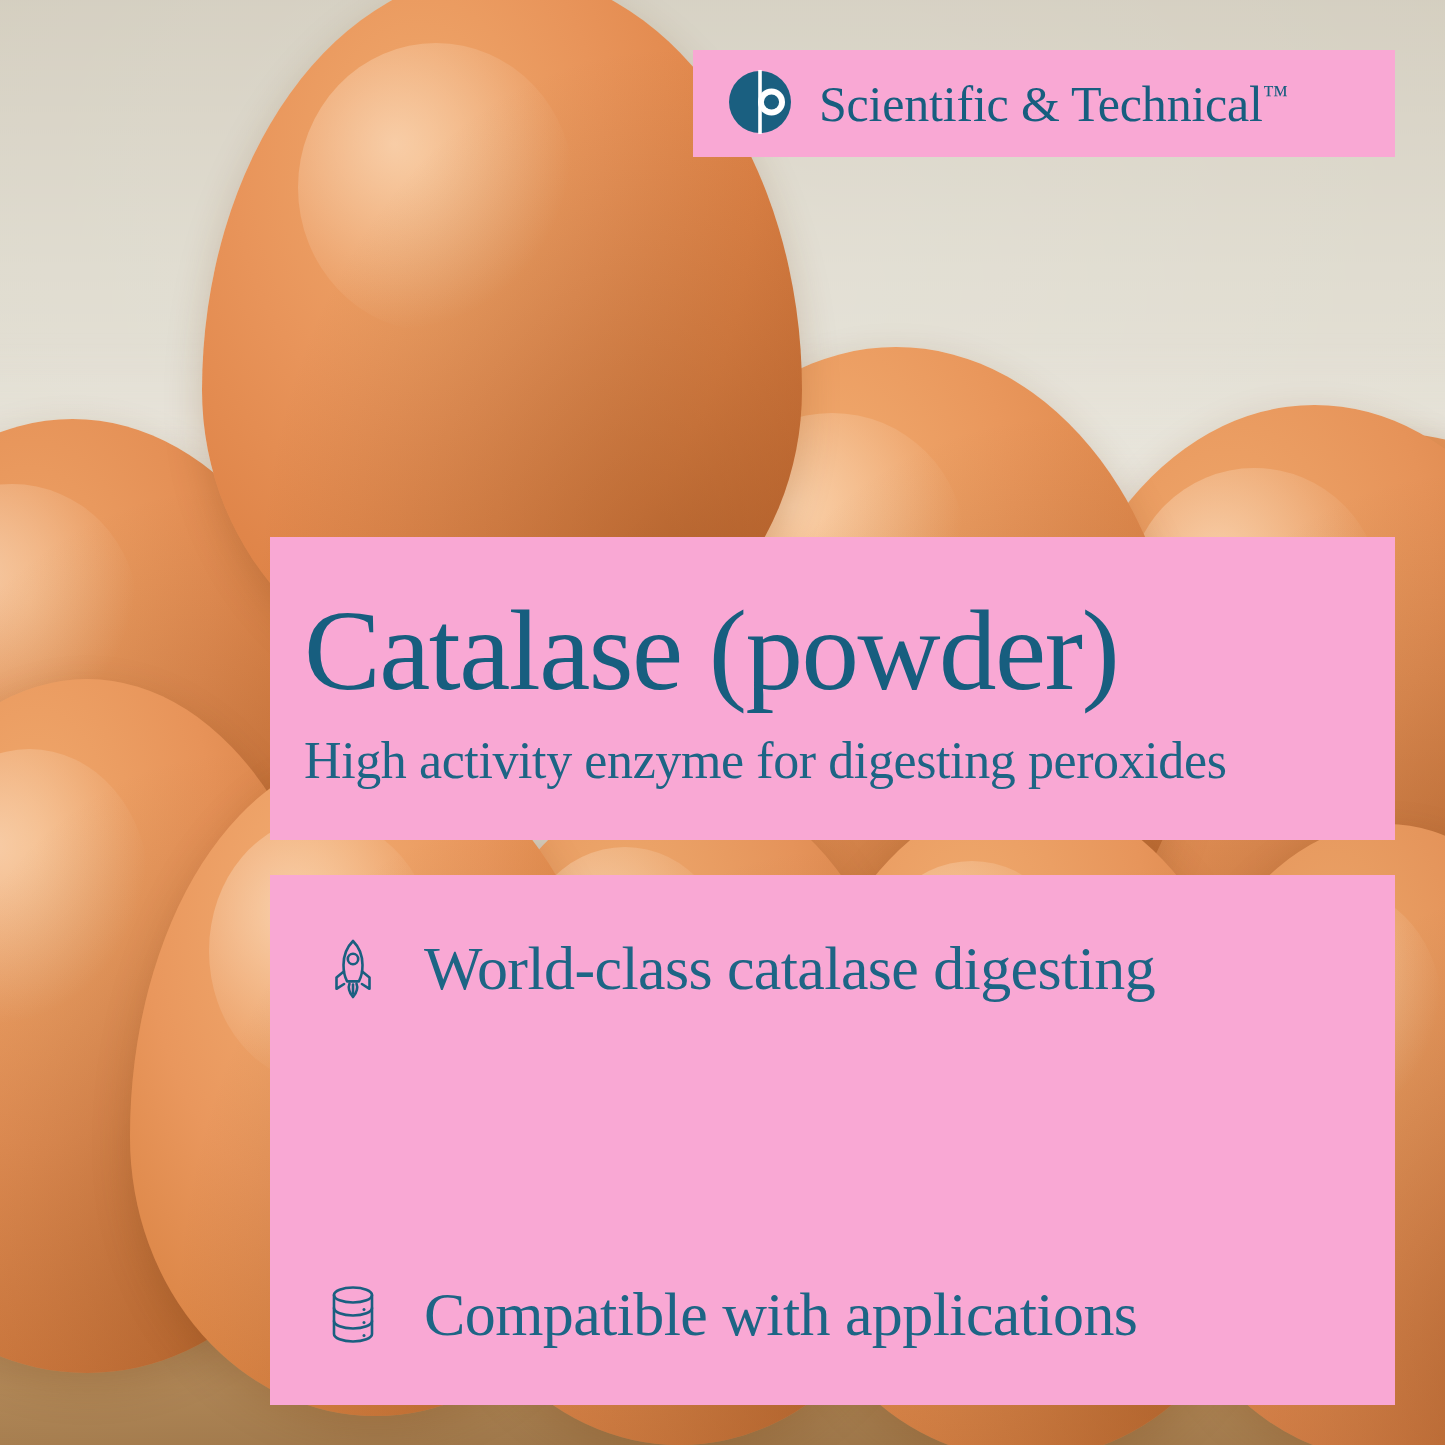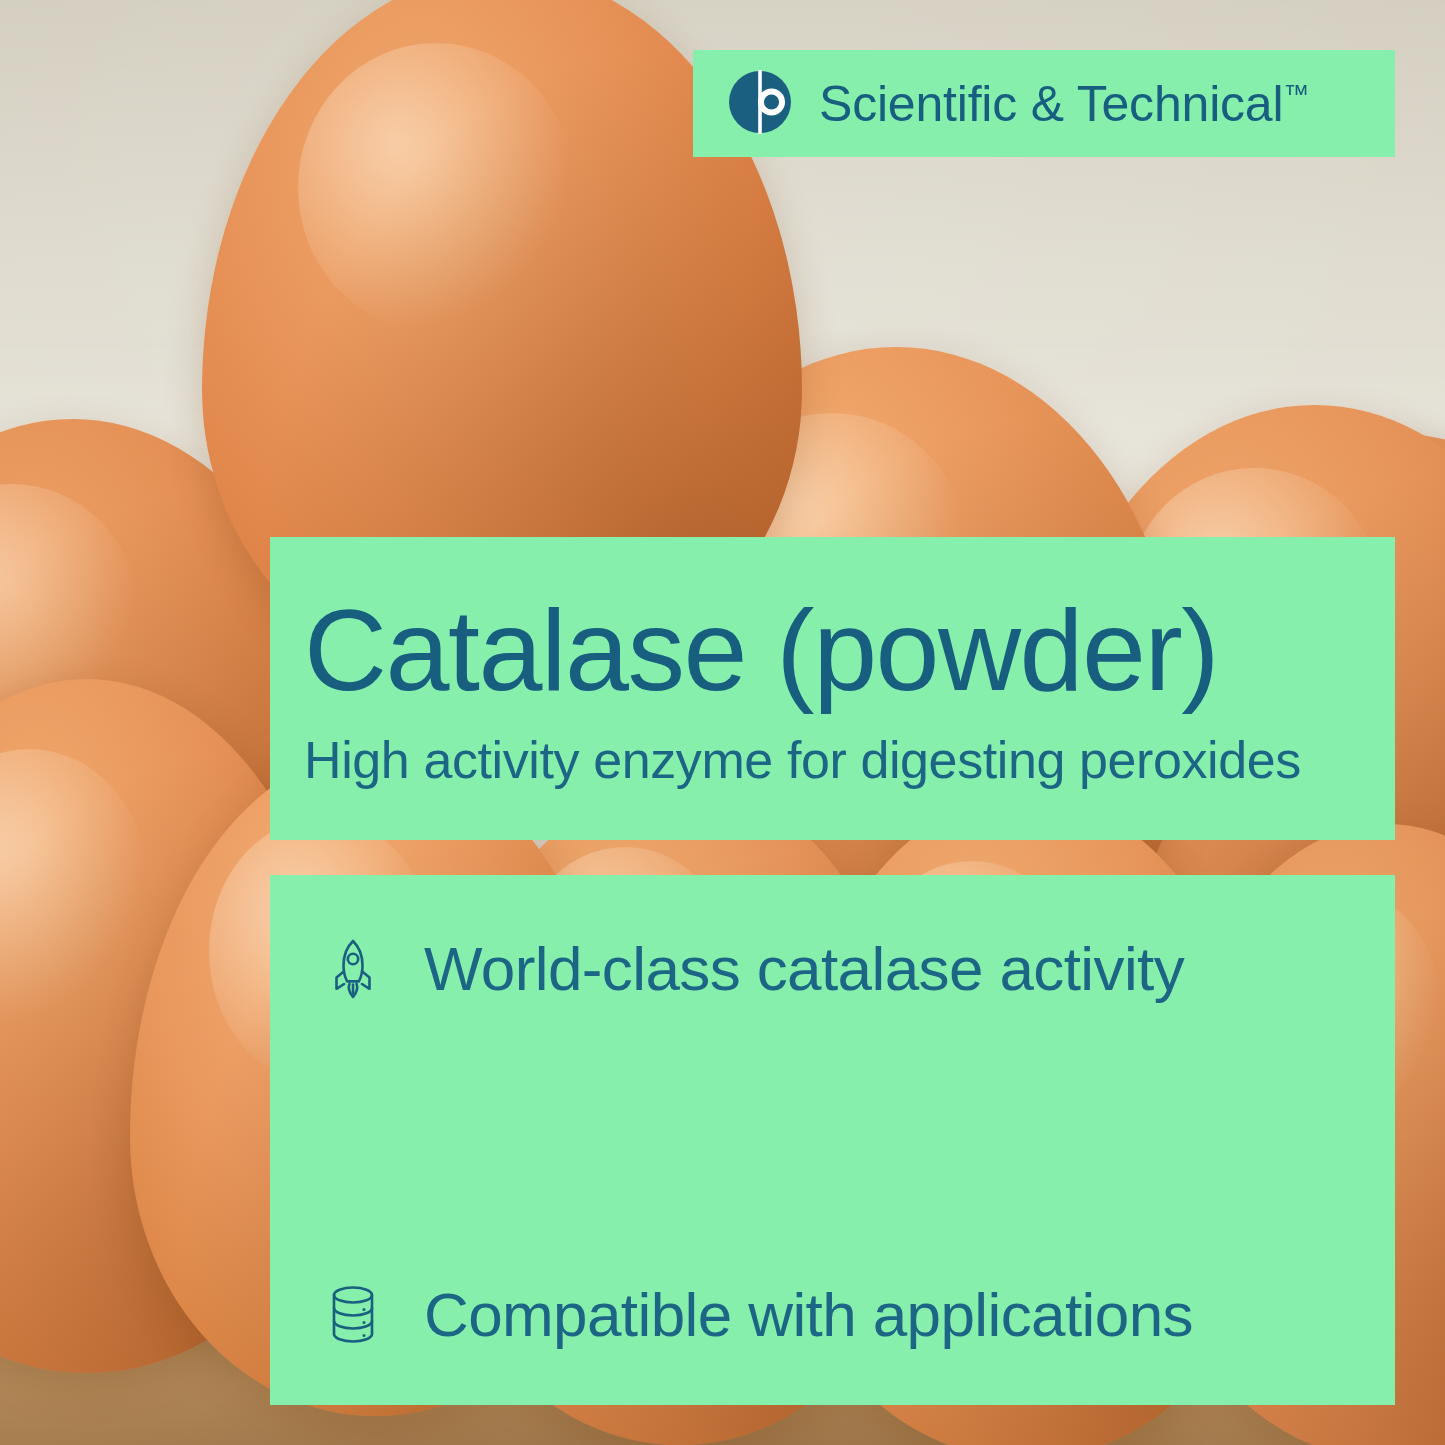--- a/index.html
+++ b/index.html
@@ -155,22 +155,23 @@
   .e-frontfar {
     left: 80.0%; top: 57.0%;
     width: 32.0%; height: 44.0%;
     background: radial-gradient(ellipse at 38% 24%, #eca569 0%, #e28f56 44%, #c9723a 100%);
     z-index: 8;
   }
 
   
   .panel {
     position: absolute;
-    background: #86efac;
+    background: #f9a8d4;
     z-index: 40;
+    font-family: Liberation Serif, serif;
   }
 
   .logo-badge {
     left: 693px;
     top: 50px;
     width: 702px;
     height: 107px;
     display: flex;
     align-items: center;
     padding-left: 34px;
@@ -299,21 +300,21 @@
       <span class="feature-icon">
         <svg width="50" height="62" viewBox="0 0 50 62" fill="none" stroke="#1a5f80" stroke-width="2.6" stroke-linecap="round" stroke-linejoin="round" aria-hidden="true">
           <path d="M25 3c6.5 6.5 9.5 15 9.5 24 0 7-1.6 12.6-3.6 16.4h-11.8C17.1 39.6 15.5 34 15.5 27c0-9 3-17.5 9.5-24z"></path>
           <circle cx="25" cy="21" r="5.2"></circle>
           <path d="M15.8 33.5 8.5 39.4v11.4l7.6-4.8"></path>
           <path d="M34.2 33.5l7.3 5.9v11.4l-7.6-4.8"></path>
           <path d="M25 46.5v9"></path>
           <path d="M21.5 45.6c-1.4 3.6-1.2 7.6 3.5 13.4 4.7-5.8 4.9-9.8 3.5-13.4"></path>
         </svg>
       </span>
-      <span class="feature-label">World-class catalase activity</span>
+      <span class="feature-label">World-class catalase digesting</span>
     </div>
 
     <div class="feature-row">
       <span class="feature-icon">
         <svg width="52" height="62" viewBox="0 0 52 62" fill="none" stroke="#1a5f80" stroke-width="2.6" stroke-linecap="round" stroke-linejoin="round" aria-hidden="true">
           <ellipse cx="26" cy="11" rx="19" ry="7.5"></ellipse>
           <path d="M7 11v13c0 4.1 8.5 7.5 19 7.5s19-3.4 19-7.5V11"></path>
           <path d="M7 24v13c0 4.1 8.5 7.5 19 7.5s19-3.4 19-7.5V24"></path>
           <path d="M7 37v13c0 4.1 8.5 7.5 19 7.5s19-3.4 19-7.5V37"></path>
           <circle cx="37" cy="25.5" r="1.5" fill="#1a5f80" stroke="none"></circle>

